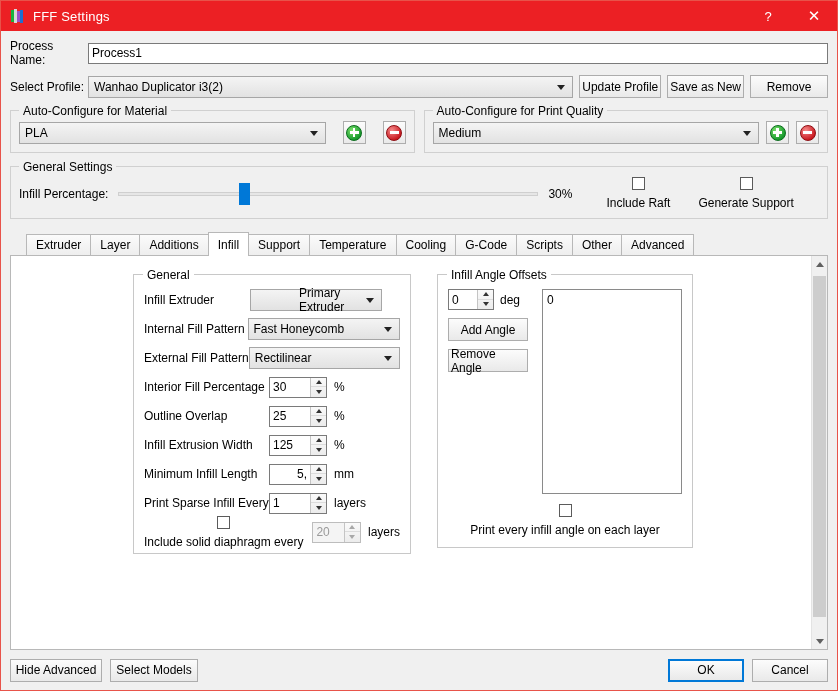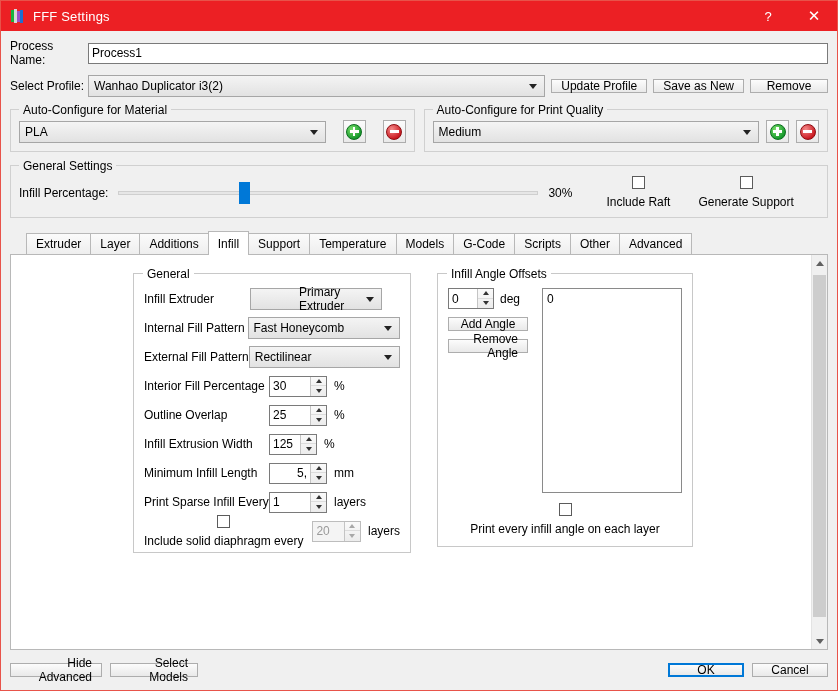--- a/index.html
+++ b/index.html
@@ -97,29 +97,29 @@
   }
   .combo .arrow {
     position: absolute; right: 7px; top: 50%;
     width: 0; height: 0; margin-top: -2px;
     border-left: 4.5px solid transparent;
     border-right: 4.5px solid transparent;
     border-top: 5px solid #222;
   }
 
   .btn {
-    height: 14px;
+    height: 23px;
     border: 1px solid #adadad;
     background: linear-gradient(#fcfcfc, #e9e9e9);
     font-family: "Liberation Sans", sans-serif;
     font-size: 12px;
-    padding: 0 9px;
+    padding: 0 2px;
     cursor: default;
     color: #000;
-    display: flex; align-items: center; justify-content: center; text-align: right;
+    display: flex; align-items: center; justify-content: center;
   }
   .btn.focused {
     border: 2px solid #0078d7;
   }
 
   
   .rbtn {
     width: 23px; height: 23px;
     border: 1px solid #adadad;
     background: linear-gradient(#fcfcfc, #e9e9e9);
@@ -483,21 +483,21 @@
           <div class="tab active">
             <span>Infill</span>
           </div>
           <div class="tab">
             <span>Support</span>
           </div>
           <div class="tab">
             <span>Temperature</span>
           </div>
           <div class="tab">
-            <span>Models</span>
+            <span>Cooling</span>
           </div>
           <div class="tab">
             <span>G-Code</span>
           </div>
           <div class="tab">
             <span>Scripts</span>
           </div>
           <div class="tab">
             <span>Other</span>
           </div>
@@ -562,21 +562,21 @@
                   <span>
                       <i class="tri-down"></i>
                     </span>
                 </div>
               </div>
               <span class="flabel" style="margin-left:7px;">%</span>
             </div>
 
             <div class="frow">
               <span class="flabel" style="width:125px;">Infill Extrusion Width</span>
-              <div class="spin" style="width:48px;">
+              <div class="spin" style="width:58px;">
                 <input value="125" style="">
                 <div class="btns">
                   <span>
                       <i class="tri-up"></i>
                     </span>
                   <span>
                       <i class="tri-down"></i>
                     </span>
                 </div>
               </div>

